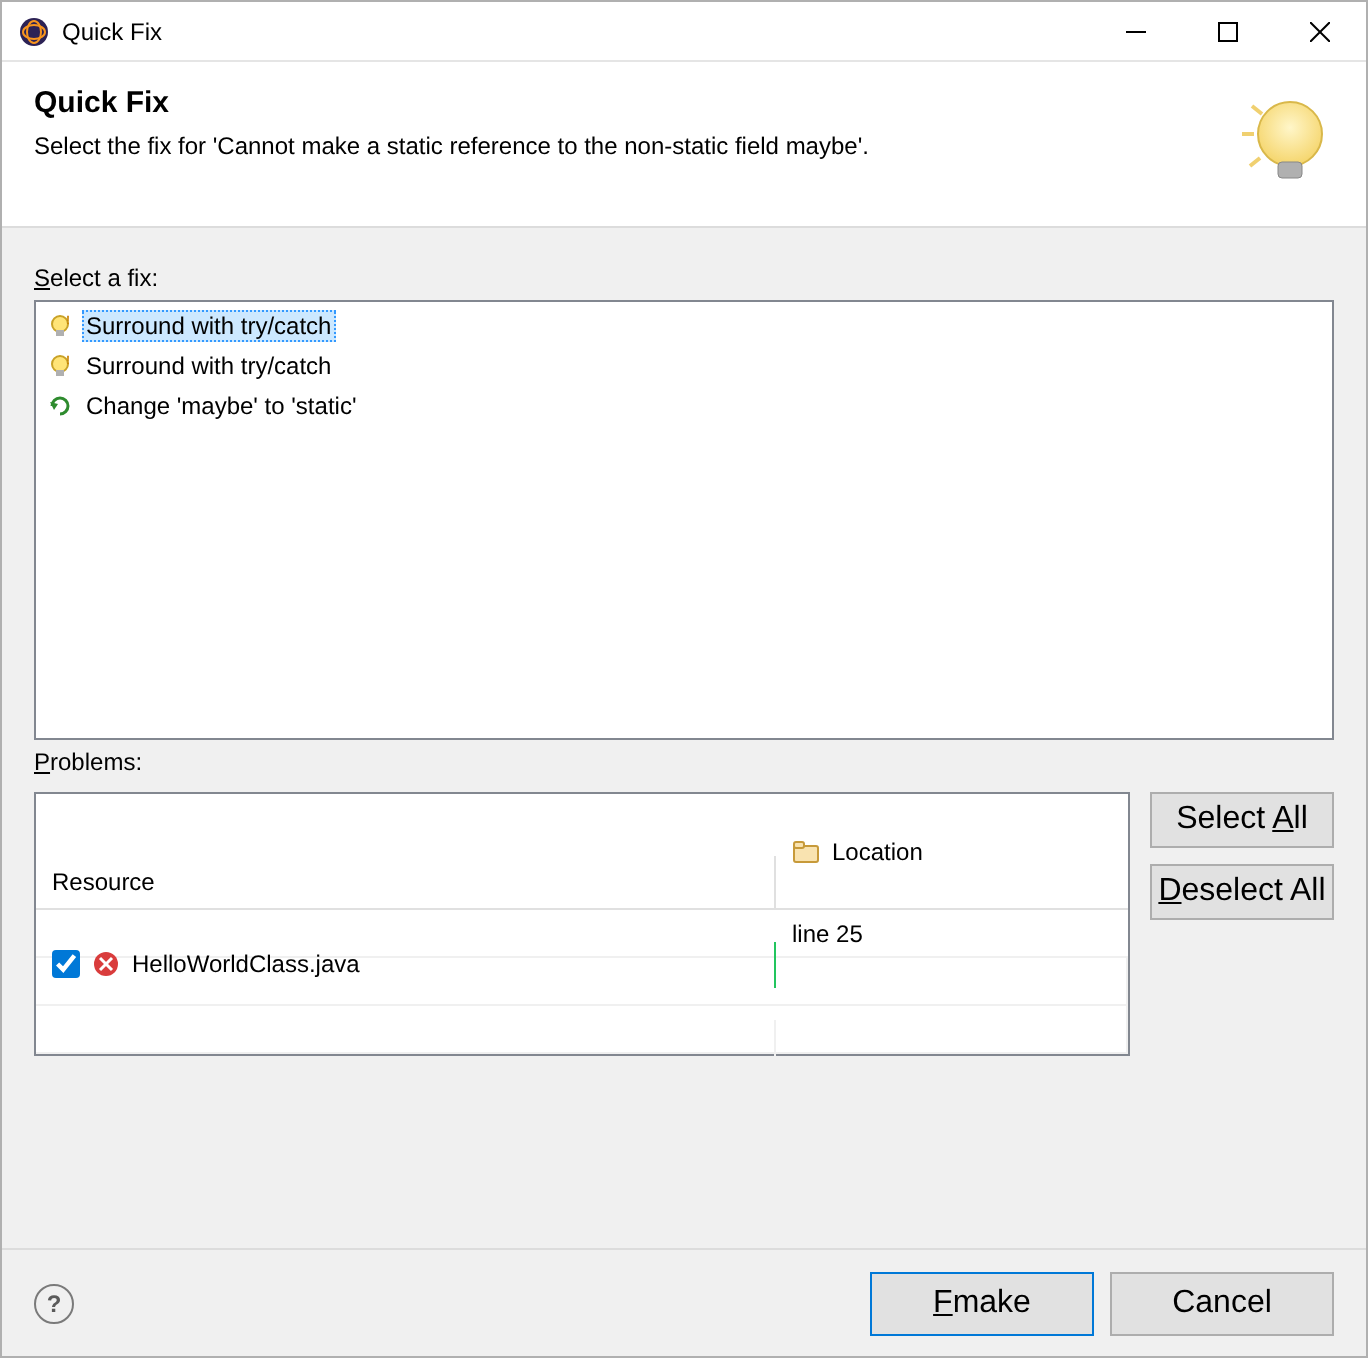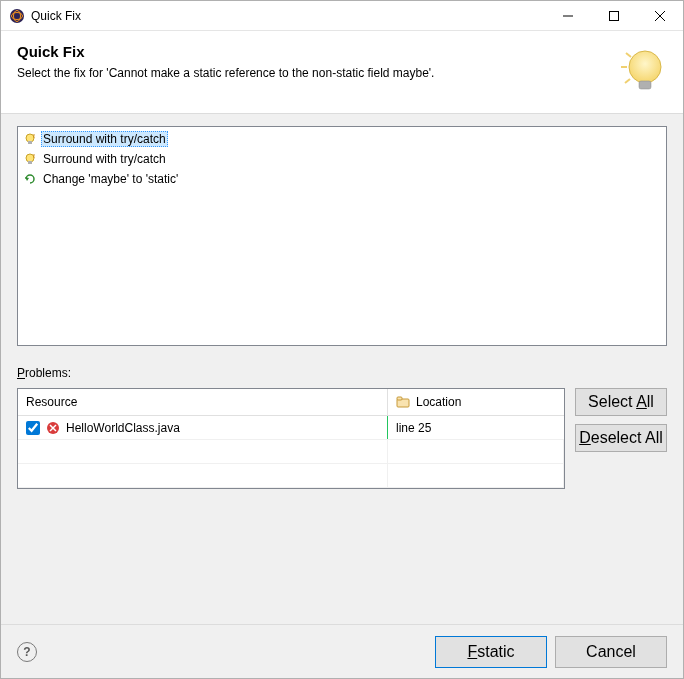--- a/index.html
+++ b/index.html
@@ -95,21 +95,21 @@
     border-bottom: 1px solid #e0e0e0;
     background: #fff;
   }
   .p-head .col {
     padding: 6px 8px;
     font-size: 12px;
     border-right: 1px solid #e0e0e0;
     display: flex; align-items: center; gap: 6px;
   }
   .p-head .col:last-child { border-right: none; }
-  .col-resource { flex: 0 0 370px; }
+  .col-resource { flex: 0 0 370px; margin-top: 31px; }
   .col-location { flex: 1 1 auto; }
   .p-row {
     display: flex;
     border-bottom: 1px solid #f0f0f0;
     height: 24px;
     align-items: center;
   }
   .p-row .cell { padding: 0 8px; font-size: 12px; display: flex; align-items: center; gap: 6px; }
   .p-row .cell.col-resource { flex: 0 0 370px; border-right: 1px solid #22c55e; height:100%;}
   .p-row .cell.col-location { flex: 1 1 auto; }
@@ -193,20 +193,23 @@
       <circle cx="34" cy="24" r="16" fill="url(#g)" stroke="#d9b84a" stroke-width="1"></circle>
       <rect x="28" y="38" width="12" height="8" rx="2" fill="#b0b0b0" stroke="#888" stroke-width="0.5"></rect>
       <line x1="10" y1="24" x2="16" y2="24" stroke="#f0d070" stroke-width="2"></line>
       <line x1="15" y1="10" x2="20" y2="14" stroke="#f0d070" stroke-width="2"></line>
       <line x1="14" y1="40" x2="19" y2="36" stroke="#f0d070" stroke-width="2"></line>
     </svg>
   </div>
 
   <div class="body">
 
+    <div class="section-label">
+      <span class="underline-letter">S</span><span>elect a fix:</span>
+    </div>
 
     <div class="fix-list">
       <div class="fix-item selected">
         <svg class="fix-icon" viewBox="0 0 14 14">
           <circle cx="7" cy="6" r="4" fill="#ffe477" stroke="#c9a227"></circle>
           <rect x="5" y="9" width="4" height="3" fill="#b0b0b0"></rect>
           <text x="10" y="6" font-size="6" fill="#c77f00" font-weight="bold">!</text>
         </svg>
         <span class="fix-text">Surround with try/catch</span>
       </div>
@@ -220,21 +223,21 @@
       </div>
       <div class="fix-item">
         <svg class="fix-icon" viewBox="0 0 14 14">
           <path d="M3 7 A4 4 0 1 1 7 11" fill="none" stroke="#2e8b2e" stroke-width="1.5"></path>
           <polygon points="2,5 4,9 6,6" fill="#2e8b2e"></polygon>
         </svg>
         <span class="fix-text">Change 'maybe' to 'static'</span>
       </div>
     </div>
 
-    <div class="section-label" style="margin-top:20px">
+    <div class="section-label" style="margin-top:4px">
       <span class="underline-letter">P</span><span>roblems:</span>
     </div>
 
     <div class="problems-row">
       <div class="problems-table">
         <div class="p-head">
           <div class="col col-resource">
             <span>Resource</span>
           </div>
           <div class="col col-location">
@@ -281,20 +284,20 @@
 
     <div style="flex:1"></div>
   </div>
 
   <div class="footer">
     <div class="help-icon">
       <span>?</span>
     </div>
     <div class="spacer"></div>
     <div class="btn primary">
-      <span class="underline-letter">F</span><span>static</span>
+      <span class="underline-letter">F</span><span>make</span>
     </div>
     <div class="btn">
       <span>Cancel</span>
     </div>
   </div>
 
 </div>
 
 </body></html>

